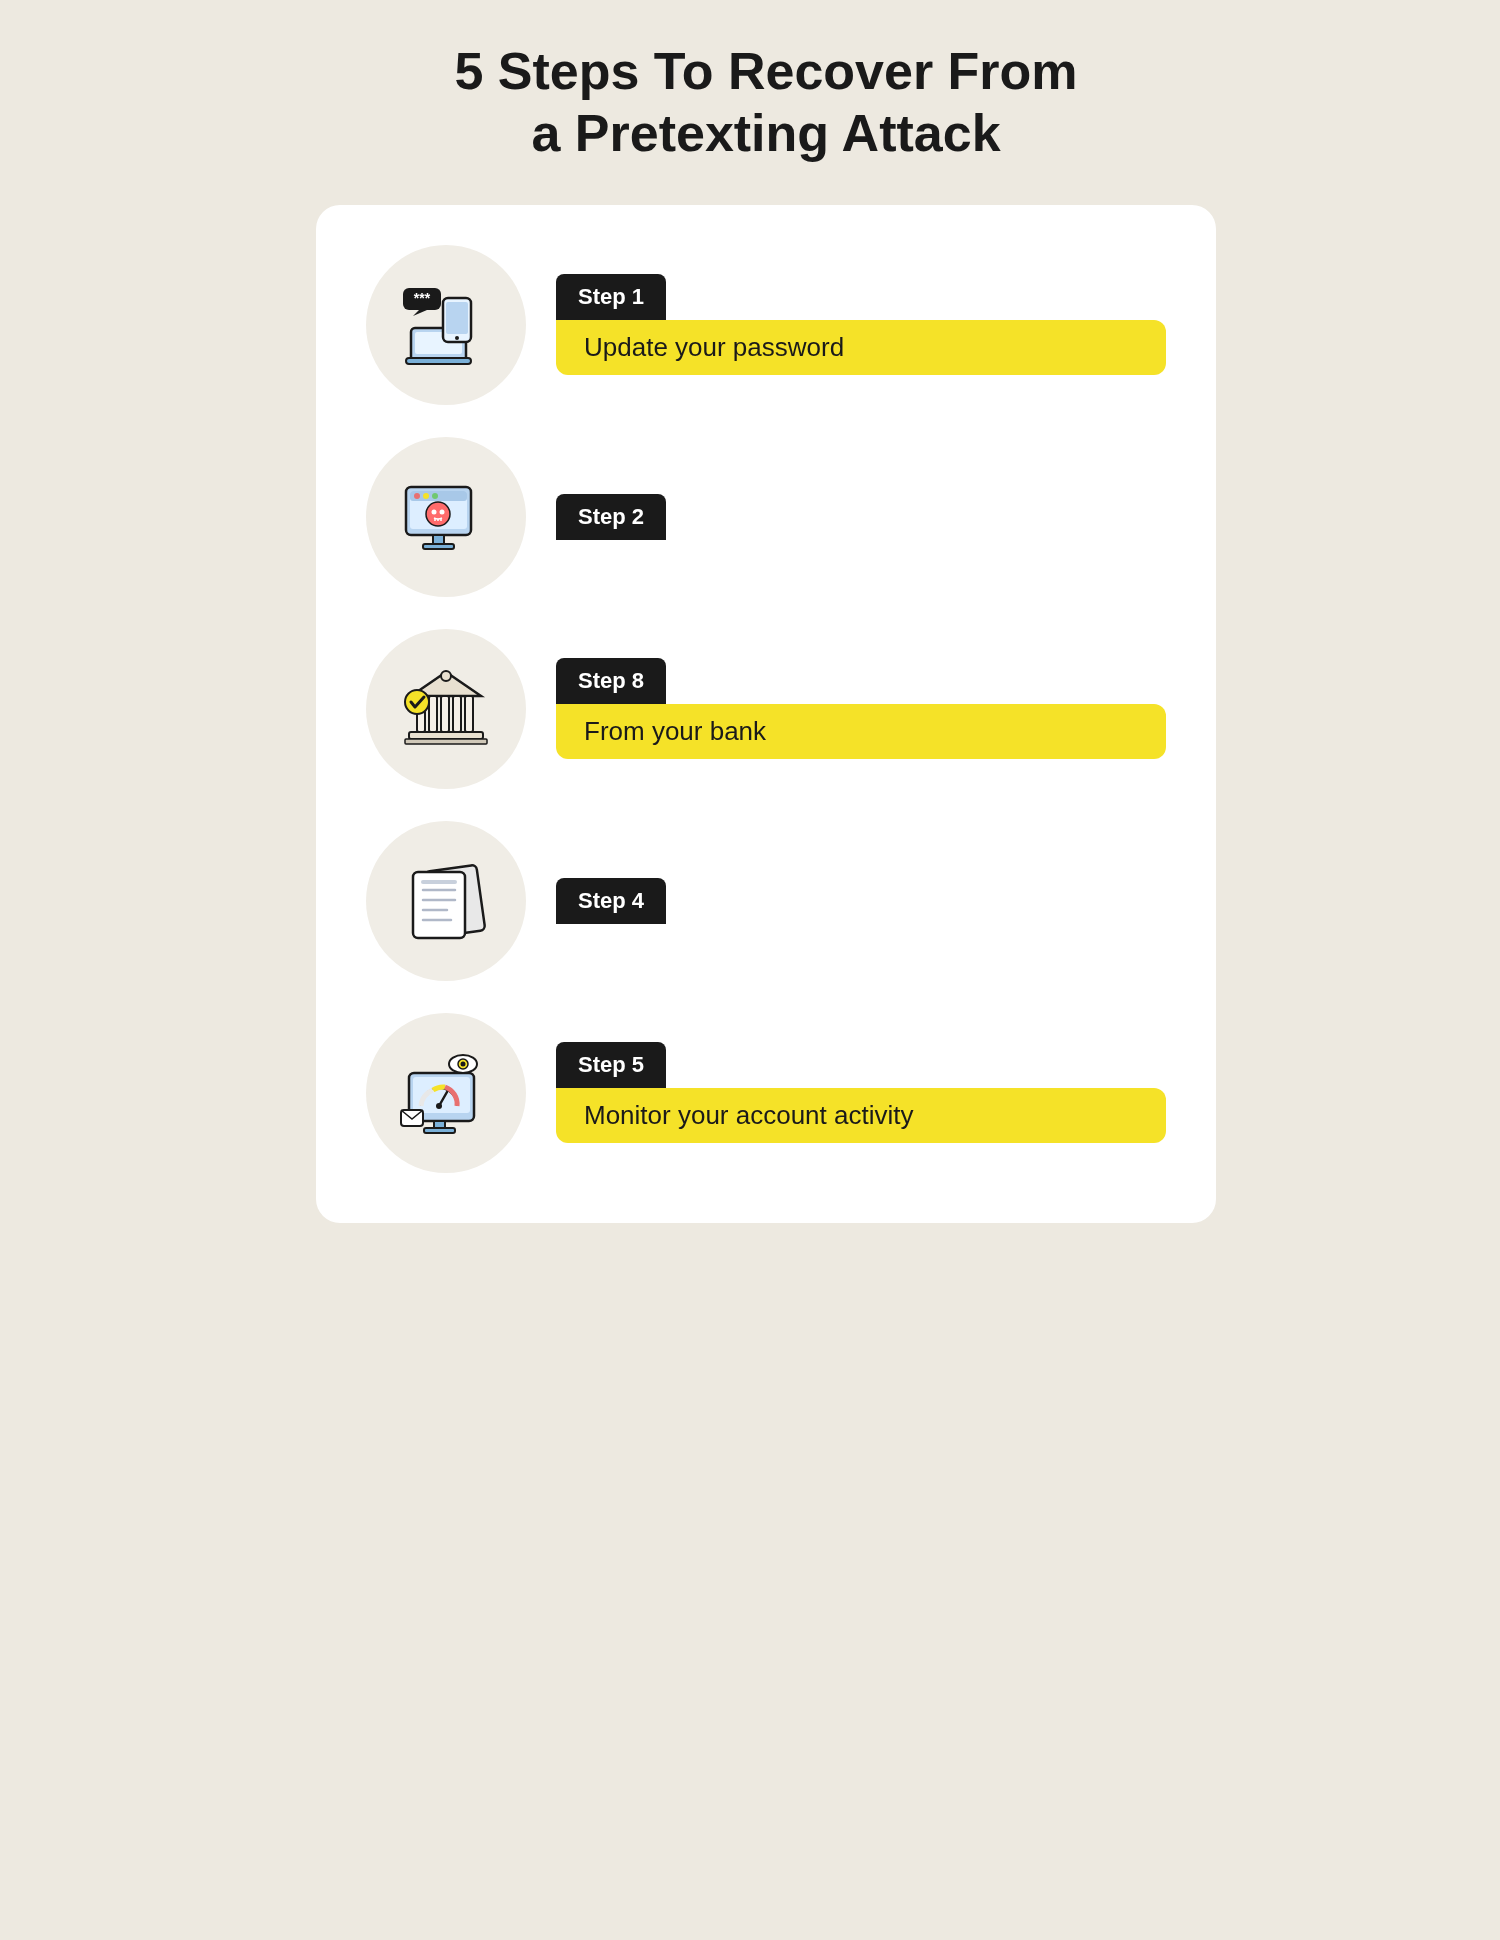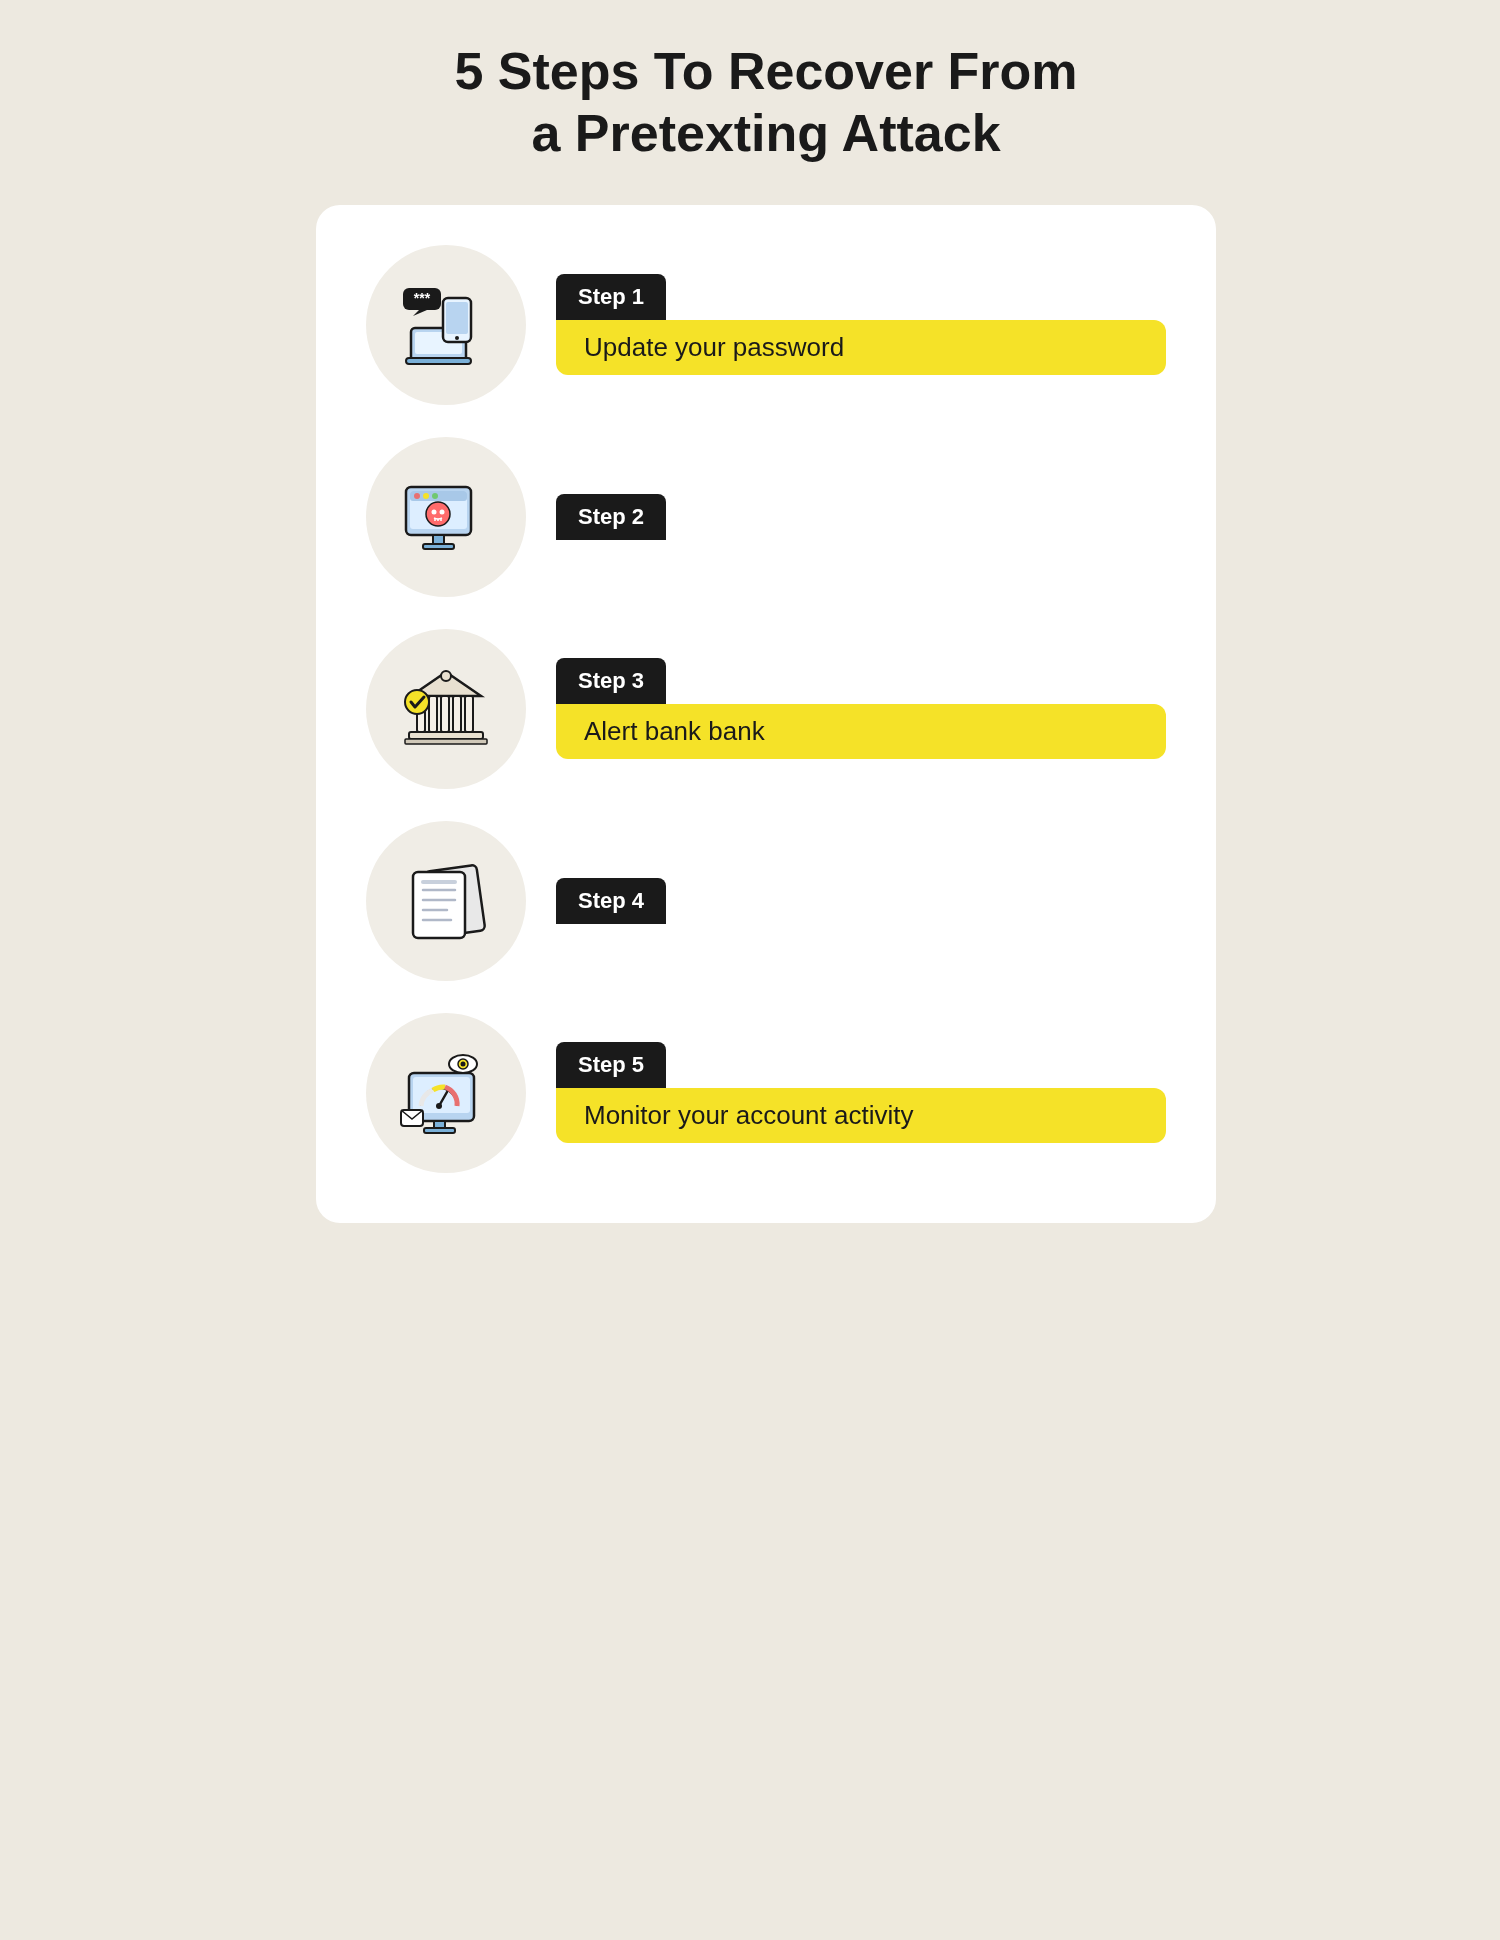--- a/index.html
+++ b/index.html
@@ -181,22 +181,22 @@
 
           <rect x="14" y="85" width="82" height="5" rx="1" fill="#d0c8b8" stroke="#1a1a1a" stroke-width="1.5"></rect>
 
           <circle cx="55" cy="22" r="5" fill="#e8e0d0" stroke="#1a1a1a" stroke-width="2"></circle>
 
           <circle cx="26" cy="48" r="12" fill="#f5e228" stroke="#1a1a1a" stroke-width="2"></circle>
           <polyline points="20,48 24,53 33,43" stroke="#1a1a1a" stroke-width="3" fill="none" stroke-linecap="round" stroke-linejoin="round"></polyline>
         </svg>
       </div>
       <div class="step-content">
-        <span class="step-label">Step 3</span>
-        <div class="step-description">Alert bank bank</div>
+        <span class="step-label">Step 8</span>
+        <div class="step-description">From your bank</div>
       </div>
     </div>
 
     <div class="step-row">
       <div class="icon-circle">
 
         <svg viewBox="0 0 110 110">
 
           <rect x="38" y="22" width="52" height="66" rx="5" fill="#e8e8e8" stroke="#1a1a1a" stroke-width="2.5" transform="rotate(-8, 64, 55)"></rect>
 

